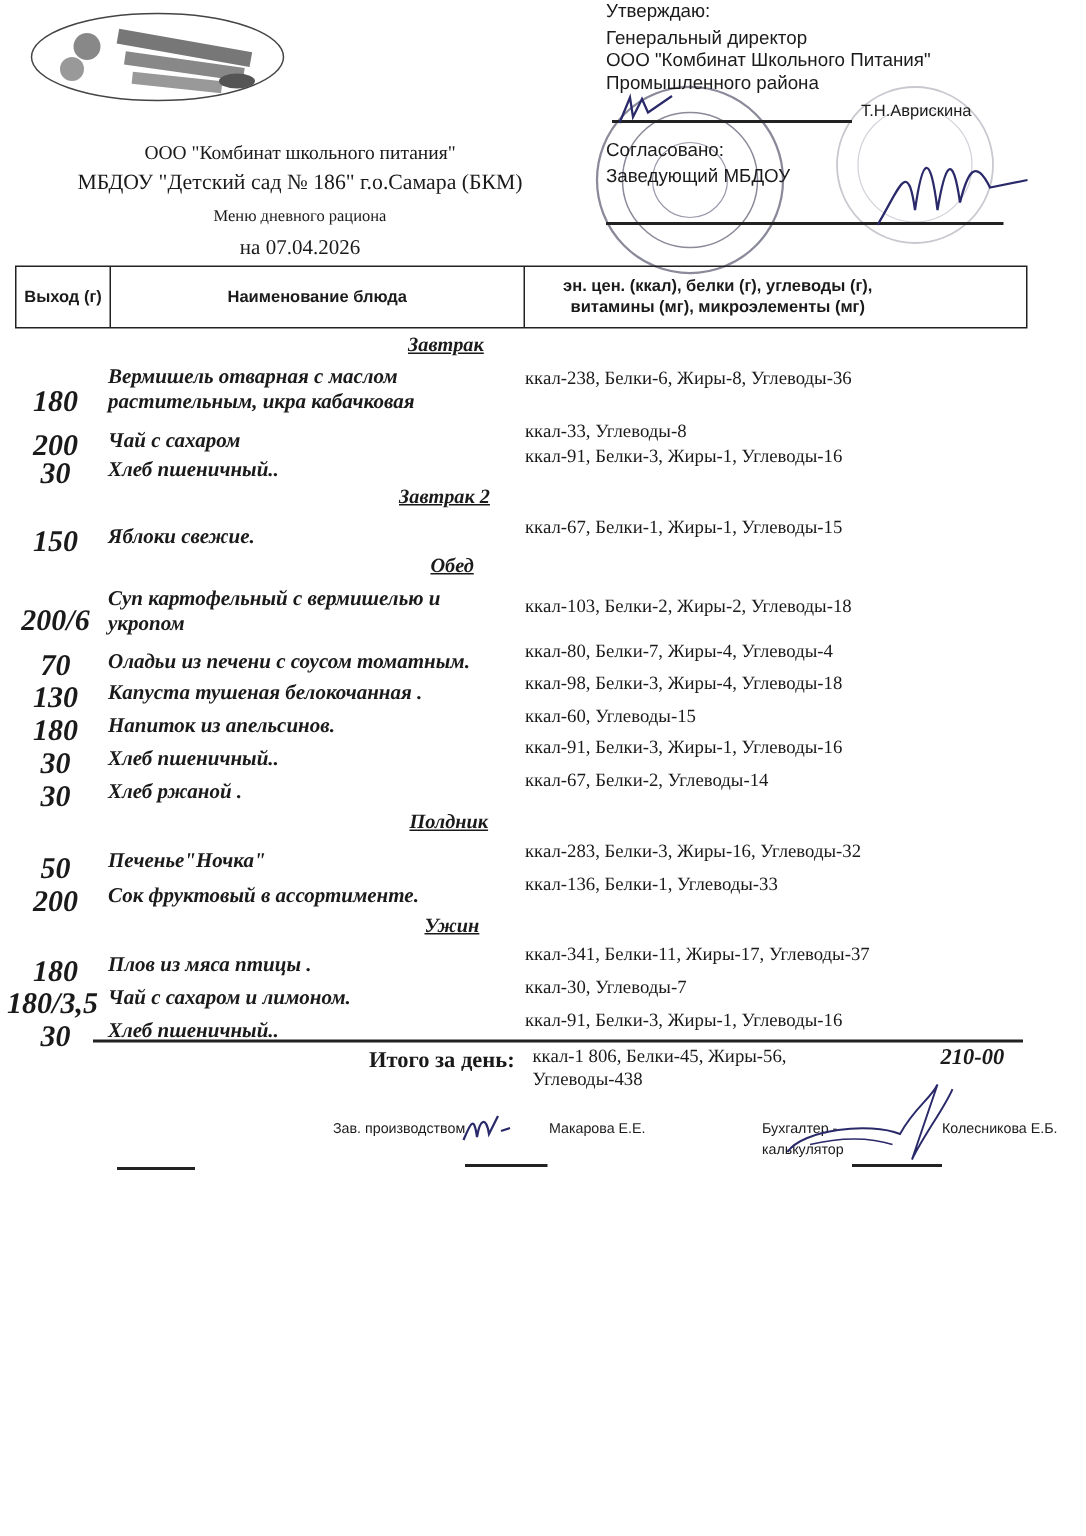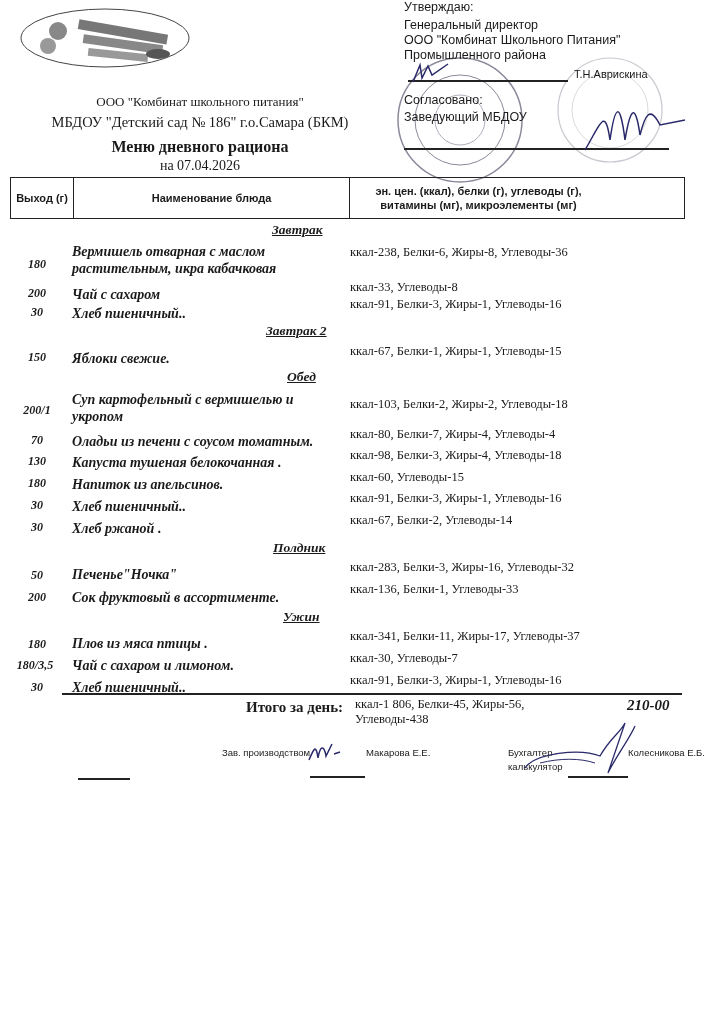--- a/index.html
+++ b/index.html
@@ -8,21 +8,21 @@
   .logo { left: 18px; top: 6px; width: 175px; height: 64px; }
   .header-text { font-size: 14px; text-align: center; width: 360px; left: 20px; }
   .approve { left: 404px; top: 0px; font-size: 12.5px; line-height: 15px; font-family: "Liberation Sans", sans-serif; }
   .approve div { white-space: nowrap; }
   .stamp { left: 395px; top: 55px; width: 130px; height: 130px; }
   .stamp2 { left: 555px; top: 55px; width: 110px; height: 110px; }
   .table-head { left: 10px; top: 177px; width: 673px; height: 40px; border: 1.5px solid #222; display: flex; font-size: 11px; font-weight: bold; font-family: "Liberation Sans", sans-serif; }
   .table-head > div { border-right: 1.5px solid #222; display: flex; align-items: center; justify-content: center; text-align: center; }
   .table-head > div:last-child { border-right: none; }
   .section { font-style: italic; font-weight: bold; text-decoration: underline; font-size: 13.5px; position: absolute; }
-  .row-yield { position: absolute; font-style: italic; font-weight: bold; font-size: 12px; text-align: center; width: 70px; left: 2px; }
+  .row-yield { position: absolute; font-style: italic; font-weight: bold; font-size: 20px; text-align: center; width: 70px; left: 2px; }
   .row-name { position: absolute; font-style: italic; font-weight: bold; font-size: 14px; left: 72px; width: 275px; line-height: 17px; }
   .row-nut { position: absolute; left: 350px; font-size: 12.5px; font-family: "Liberation Serif", serif; white-space: nowrap; }
   .hline { position: absolute; height: 1.5px; background: #222; }
 </style>
 </head>
 <body>
 
 <div class="abs logo">
   <svg width="175" height="64" viewBox="0 0 175 64">
     <ellipse cx="87" cy="32" rx="84" ry="29" fill="none" stroke="#444" stroke-width="1"></ellipse>
@@ -30,21 +30,21 @@
     <circle cx="30" cy="40" r="8" fill="#999"></circle>
     <rect x="60" y="20" width="90" height="10" fill="#777" transform="rotate(10 100 25)"></rect>
     <rect x="65" y="33" width="80" height="9" fill="#888" transform="rotate(8 100 37)"></rect>
     <rect x="70" y="45" width="60" height="8" fill="#999" transform="rotate(6 100 49)"></rect>
     <ellipse cx="140" cy="48" rx="12" ry="5" fill="#555"></ellipse>
   </svg>
 </div>
 
 <div class="abs header-text" style="top:94px;font-size:13px;">ООО "Комбинат школьного питания"</div>
 <div class="abs header-text" style="top:114px;font-size:14.5px;">МБДОУ "Детский сад № 186" г.о.Самара (БКМ)</div>
-<div class="abs header-text" style="top:138px;font-size:16px;font-weight:bold;">Меню дневного рациона</div>
+<div class="abs header-text" style="top:138px;font-size:11px;">Меню дневного рациона</div>
 <div class="abs header-text" style="top:158px;font-size:14px;">на  07.04.2026</div>
 
 <div class="abs stamp">
   <svg width="130" height="130" viewBox="0 0 130 130">
     <circle cx="65" cy="65" r="62" fill="none" stroke="#8a8a9a" stroke-width="1.5"></circle>
     <circle cx="65" cy="65" r="45" fill="none" stroke="#8a8a9a" stroke-width="1"></circle>
     <circle cx="65" cy="65" r="25" fill="none" stroke="#9a9aaa" stroke-width="0.8"></circle>
   </svg>
 </div>
 <div class="abs stamp2">
@@ -89,21 +89,21 @@
 <div class="row-yield" style="top:305px;">30</div>
 <div class="row-name" style="top:305px;">Хлеб  пшеничный..</div>
 <div class="row-nut" style="top:297px;">ккал-91, Белки-3, Жиры-1, Углеводы-16</div>
 
 <div class="section" style="left:266px;top:323px;">Завтрак 2</div>
 <div class="row-yield" style="top:350px;">150</div>
 <div class="row-name" style="top:350px;">Яблоки свежие.</div>
 <div class="row-nut" style="top:344px;">ккал-67, Белки-1, Жиры-1, Углеводы-15</div>
 
 <div class="section" style="left:287px;top:369px;">Обед</div>
-<div class="row-yield" style="top:403px;">200/1</div>
+<div class="row-yield" style="top:403px;">200/6</div>
 <div class="row-name" style="top:391px;">Суп картофельный с вермишелью и укропом</div>
 <div class="row-nut" style="top:397px;">ккал-103, Белки-2, Жиры-2, Углеводы-18</div>
 
 <div class="row-yield" style="top:433px;">70</div>
 <div class="row-name" style="top:433px;width:285px;">Оладьи из печени с соусом  томатным.</div>
 <div class="row-nut" style="top:427px;">ккал-80, Белки-7, Жиры-4, Углеводы-4</div>
 
 <div class="row-yield" style="top:454px;">130</div>
 <div class="row-name" style="top:454px;">Капуста тушеная белокочанная .</div>
 <div class="row-nut" style="top:448px;">ккал-98, Белки-3, Жиры-4, Углеводы-18</div>

